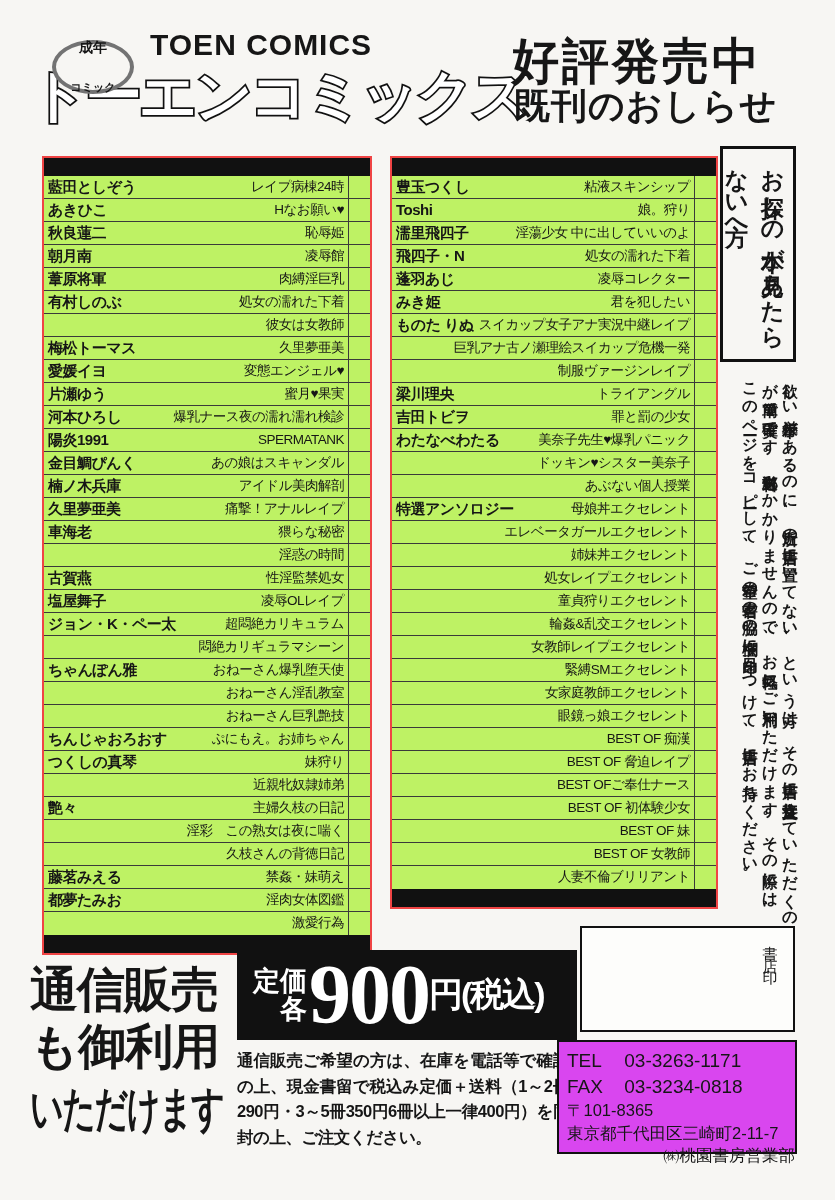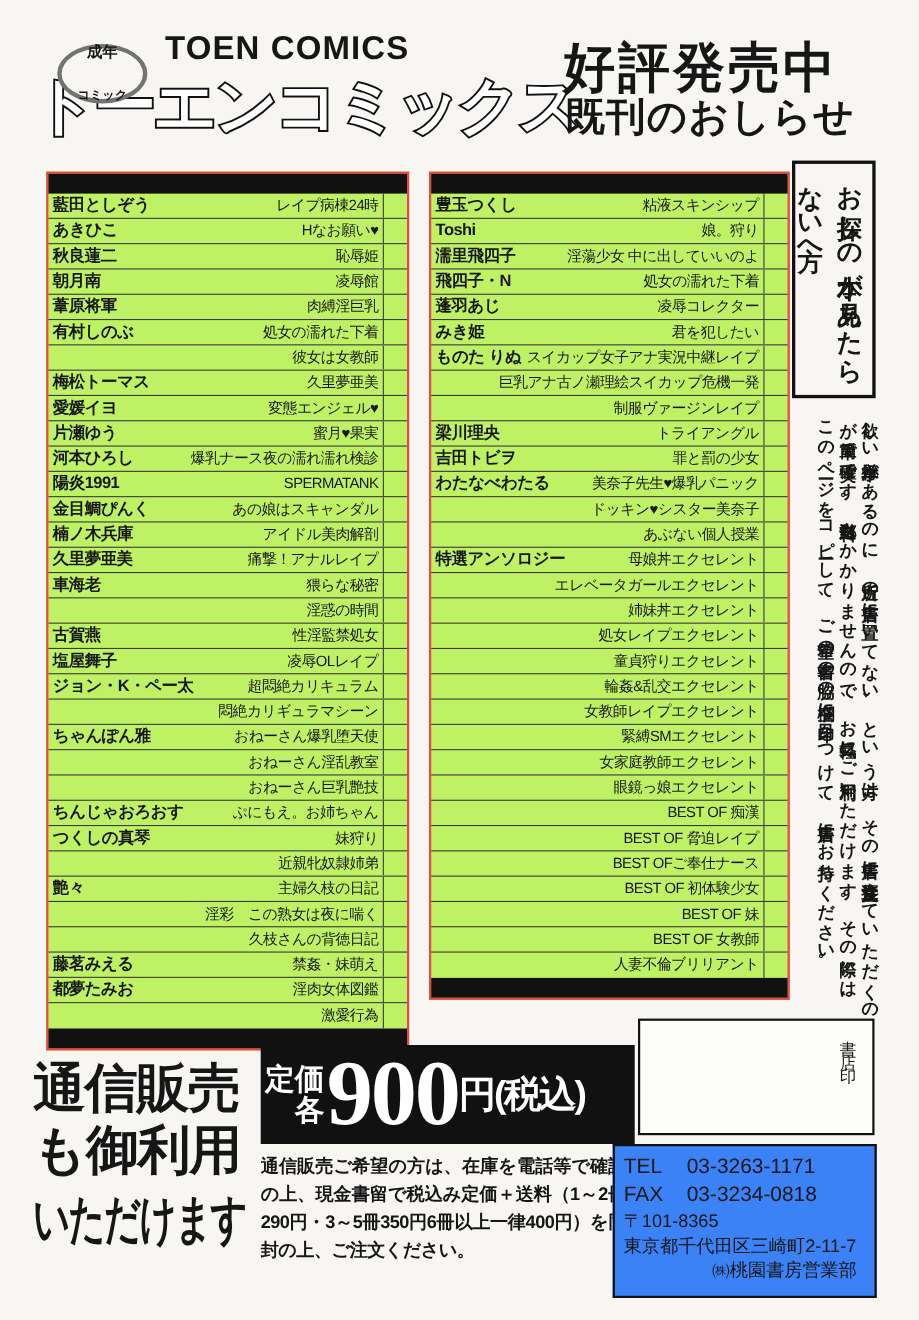--- a/index.html
+++ b/index.html
@@ -80,21 +80,21 @@
   .mail-order {
     position:absolute; left:30px; top:962px; width:205px;
     font-weight:900; line-height:1.18; white-space:nowrap;
   }
   .mail-order .m1, .mail-order .m2 { font-size:48px; letter-spacing:-1px; display:block; }
   .mail-order .m3 { font-size:33px; letter-spacing:-1.5px; display:block; transform:scaleY(1.45); transform-origin:top left; margin-top:6px; }
 
   .price-box {
     position:absolute; left:237px; top:950px; width:340px; height:90px;
     background:#111; color:#fff; display:flex; align-items:center;
-    padding:0 4px; white-space:nowrap;
+    padding:0 16px; white-space:nowrap;
   }
   .price-label { display:flex; flex-direction:column; line-height:1.05; margin-right:2px; }
   .price-label .p1 { font-size:27px; font-weight:bold; }
   .price-label .p2 { font-size:27px; font-weight:bold; align-self:flex-end; }
   .price-value {
     font-family:"Liberation Serif", serif; font-size:84px; font-weight:bold;
     line-height:84px; letter-spacing:-2px;
   }
   .price-suffix { font-size:34px; font-weight:900; letter-spacing:-2px; }
 
@@ -108,22 +108,22 @@
     position:absolute; left:580px; top:926px; width:215px; height:106px;
     border:2.5px solid #111; background:#fdfdfb;
   }
   .stamp-label {
     position:absolute; right:14px; top:6px; height:94px;
     writing-mode:vertical-rl; text-orientation:upright;
     font-size:15px; letter-spacing:12px;
   }
 
   .contact-box {
-    position:absolute; left:557px; top:1040px; width:240px; height:140px;
-    border:2.5px solid #111; background:#3b82f6; padding:6px 16px 4px 8px;
+    position:absolute; left:557px; top:1040px; width:240px; height:114px;
+    border:2.5px solid #111; background:#d946ef; padding:6px 0 4px 8px;
   }
   .contact-line { font-size:19px; letter-spacing:0px; line-height:1.35; white-space:nowrap; }
   .contact-line .lbl { display:inline-block; width:52px; }
   .contact-small { font-size:16.5px; line-height:1.35; white-space:nowrap; }
   .contact-right { text-align:right; }
 </style>
 </head>
 <body>
 
 <div class="page">

